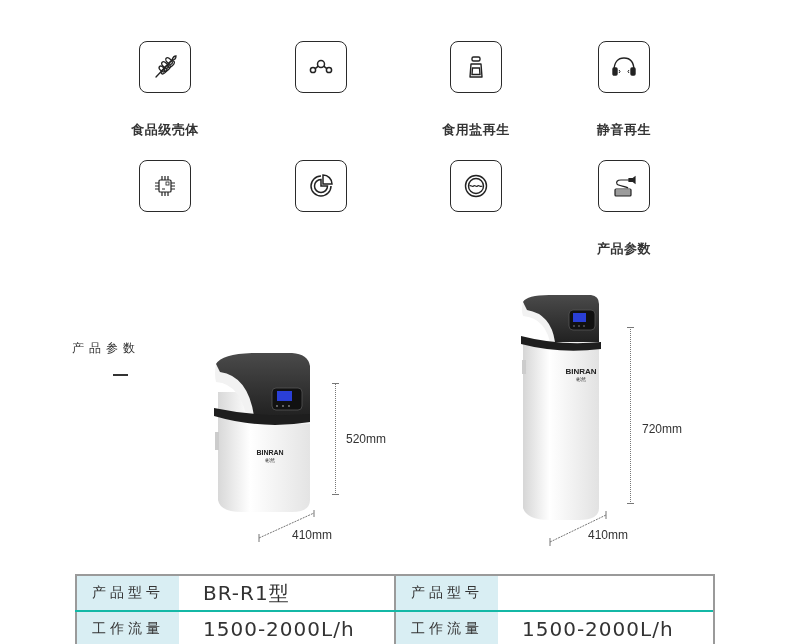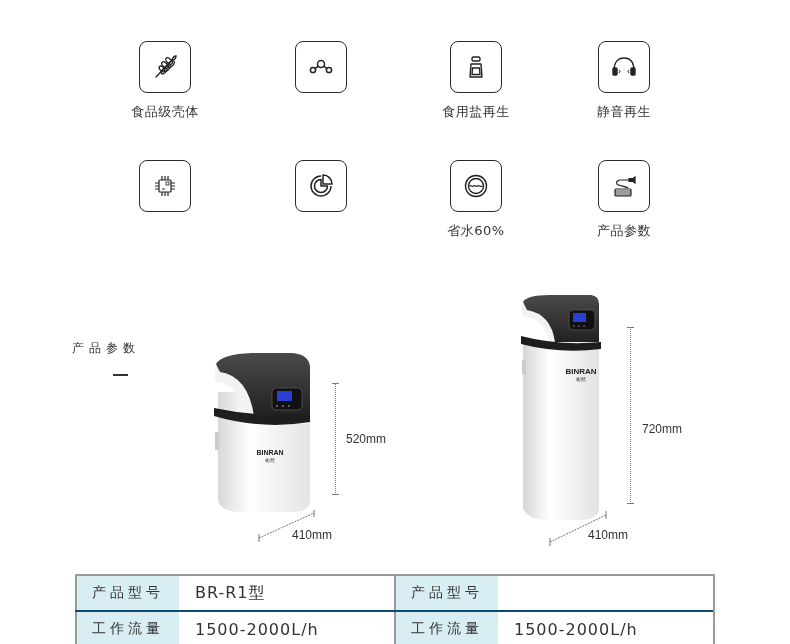--- a/index.html
+++ b/index.html
@@ -6,38 +6,38 @@
   html, body { width: 790px; height: 644px; overflow: hidden; background: #ffffff; }
   body { position: relative; font-family: "DejaVu Sans", "Liberation Sans", sans-serif; color: #333; }
 
   .feature { position: absolute; width: 120px; text-align: center; }
   .feature .box {
     width: 52px; height: 52px; margin: 0 auto;
     border: 1.6px solid #2a2a2a; border-radius: 8px;
     display: flex; align-items: center; justify-content: center;
   }
   .feature .box svg { width: 30px; height: 30px; }
-  .feature .label { margin-top: 10px; font-size: 13px; color: #333; letter-spacing: 0.5px; }
+  .feature .label { margin-top: 28px; font-size: 13px; color: #333; letter-spacing: 0.5px; font-weight: bold; }
 
   .section-title { position: absolute; left: 72px; top: 340px; font-size: 12px; letter-spacing: 5px; color: #333; }
   .section-underline { position: absolute; left: 113px; top: 374px; width: 15px; height: 2px; background: #333; }
 
   .product { position: absolute; }
   .dim-label { position: absolute; font-family: "Liberation Sans", sans-serif; font-size: 12px; color: #333; }
   .dim-v { position: absolute; width: 7px; border-left: 1px dotted #777; }
   .dim-v::before, .dim-v::after { content: ""; position: absolute; left: -4px; width: 7px; height: 1px; background: #777; }
   .dim-v::before { top: 0; } .dim-v::after { bottom: 0; }
 
   .spec-table { position: absolute; left: 75px; top: 574px; width: 640px; border-top: 2px solid #9a9a9a; border-right: 2px solid #9a9a9a; }
-  .spec-row { display: flex; height: 36px; border-bottom: 2px solid #0c4a6e; }
+  .spec-row { display: flex; height: 36px; border-bottom: 2px solid #14b8a6; }
   .spec-half { display: flex; width: 320px; height: 100%; }
   .spec-half.left { border-left: 2px solid #9a9a9a; }
   .spec-half.right { border-left: 2px solid #9a9a9a; }
   .spec-key { width: 102px; background: #d9eef3; display: flex; align-items: center; justify-content: center; font-size: 14px; letter-spacing: 4px; color: #333; }
-  .spec-val { flex: 1; display: flex; align-items: center; padding-left: 16px; font-size: 16px; color: #333; letter-spacing: 1px; }
+  .spec-val { flex: 1; display: flex; align-items: center; padding-left: 24px; font-size: 20px; color: #333; letter-spacing: 1px; }
 </style>
 </head>
 <body>
 
 <div class="feature" style="left:105px; top:41px;">
   <div class="box">
     <svg viewBox="0 0 30 30" fill="none" stroke="#222" stroke-width="1.3" stroke-linecap="round">
       <path d="M6 25 L22 8"></path>
       <path d="M22 8 C23 5 25 4 26 4 C26 6 25 8 22 8Z"></path>
       <ellipse cx="19" cy="9" rx="2.2" ry="4" transform="rotate(-45 19 9)"></ellipse>
@@ -107,21 +107,20 @@
 </div>
 
 <div class="feature" style="left:416px; top:160px;">
   <div class="box">
     <svg viewBox="0 0 30 30" fill="none" stroke="#222" stroke-width="1.4">
       <circle cx="15" cy="15" r="10.5"></circle>
       <circle cx="15" cy="15" r="7.5"></circle>
       <path d="M8.5 15 C10 13.5 11 16.5 12.5 15 C14 13.5 15 16.5 16.5 15 C18 13.5 19 16.5 21.5 15" stroke-width="1.1"></path>
     </svg>
   </div>
-  <div class="label">省水60%</div>
 </div>
 
 <div class="feature" style="left:564px; top:160px;">
   <div class="box">
     <svg viewBox="0 0 30 30" fill="none" stroke="#222" stroke-width="1.2">
       <path d="M20 9 L12 9 C8 9 7 11 8 13 C9 15 17 15 19 17"></path>
       <path d="M20 7.5 L24 7.5 L26 6 L26 12 L24 10.5 L20 10.5 Z" fill="#222"></path>
       <rect x="6" y="18" width="16" height="7" rx="1"></rect>
       <path d="M6 20 H22 M6 22 H22 M6 24 H22" stroke-width="0.9"></path>
     </svg>

